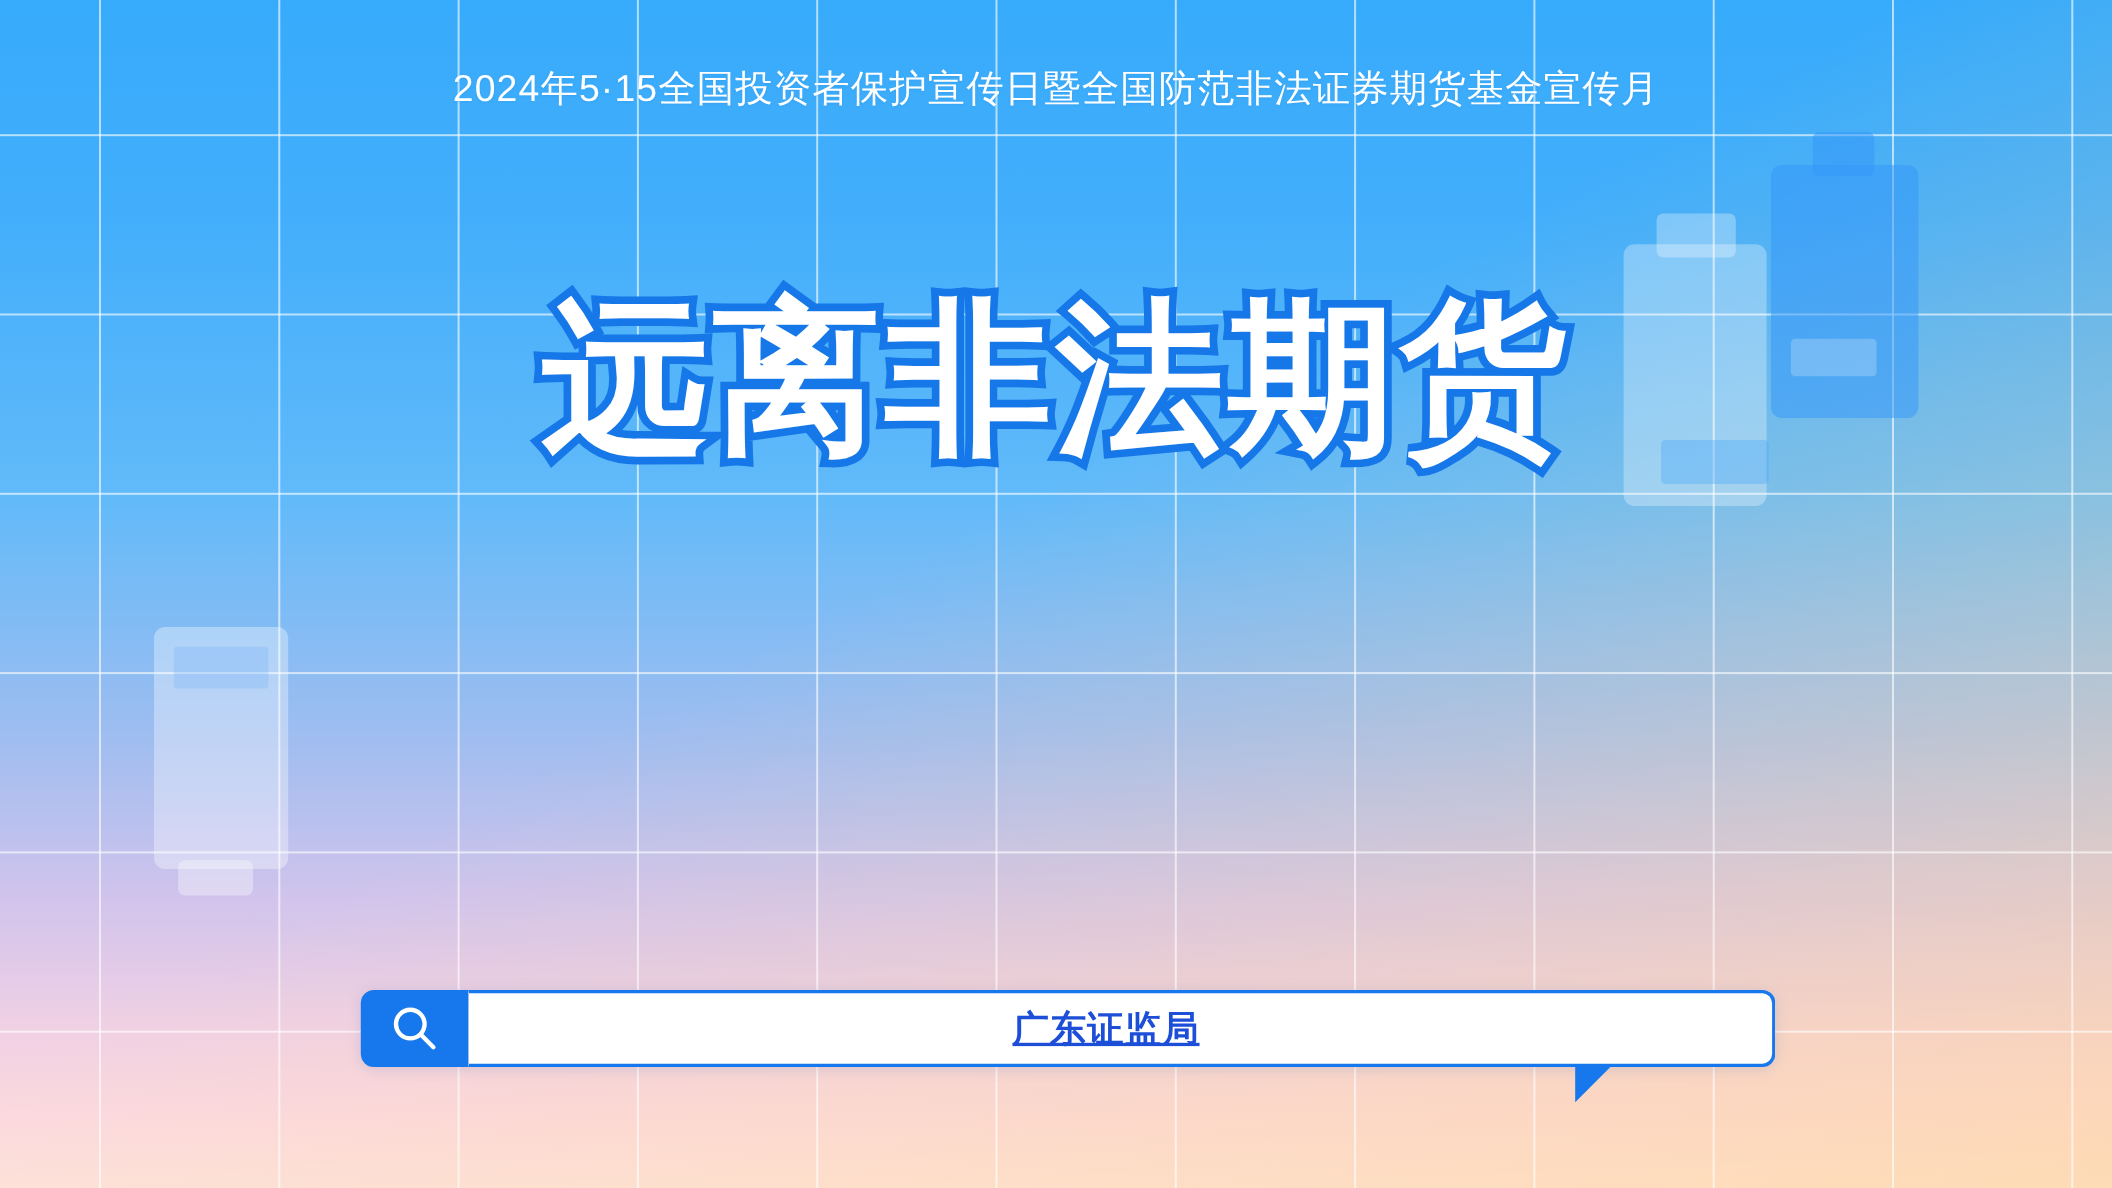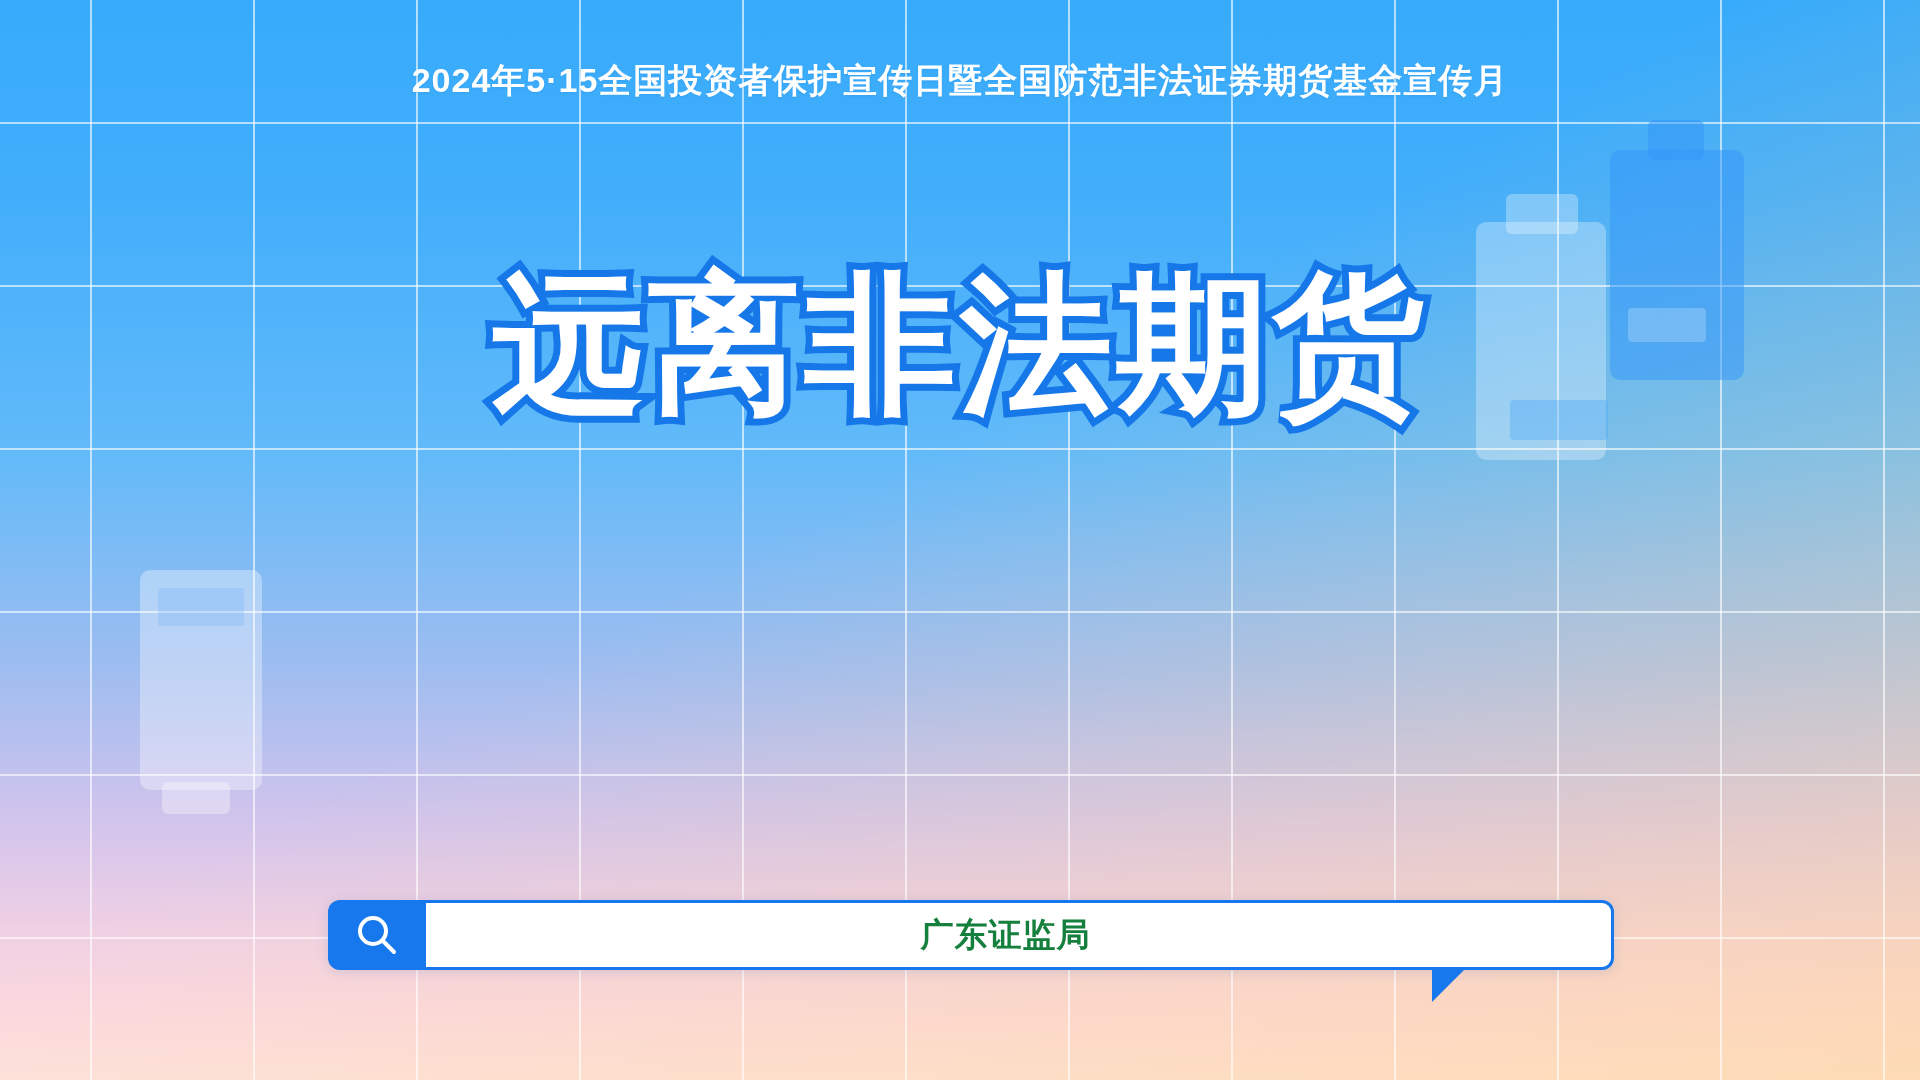--- a/index.html
+++ b/index.html
@@ -63,21 +63,21 @@
 
   
   .header {
     position: absolute;
     top: 58px;
     left: 0;
     width: 100%;
     text-align: center;
     color: #FFFFFF;
     font-size: 34px;
-    font-weight: 700;
+    font-weight: 400;
     letter-spacing: 1px;
     white-space: nowrap;
     text-shadow: 0 1px 2px rgba(40,120,200,0.18);
   }
 
   
   .headline {
     position: absolute;
     left: 0;
     width: 100%;
@@ -122,25 +122,26 @@
     border-radius: 0 12px 12px 0;
     display: flex;
     align-items: center;
     padding: 0 26px 0 0;
     box-sizing: border-box;
     width: 1188px;
     justify-content: center;
     gap: 58px;
   }
   .sig-text {
-    color: #15803d;
+    color: #1d4ed8;
     font-size: 33px;
     font-weight: 700;
     letter-spacing: 1px;
     white-space: nowrap;
+    text-decoration: underline;
   }
 
   
   #signature-tail {
     position: absolute;
     left: 1432px;
     top: 968px;
     width: 0;
     height: 0;
     border-left: 34px solid #1678EC;

